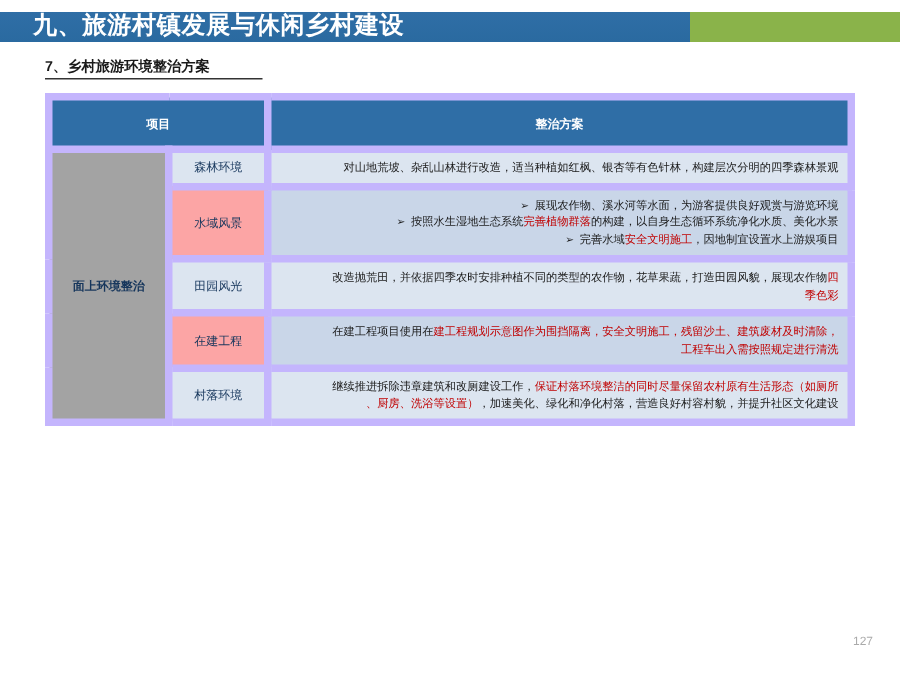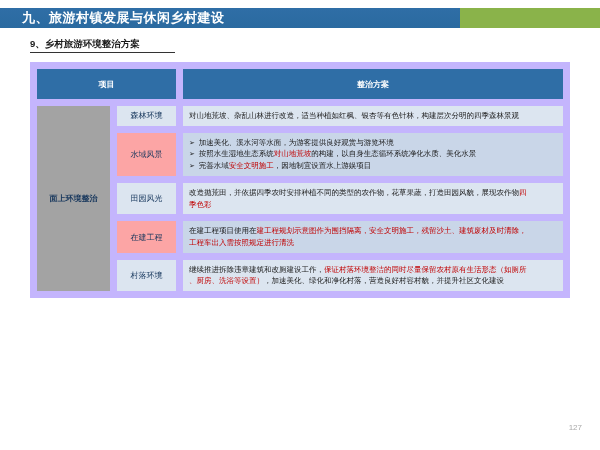--- a/index.html
+++ b/index.html
@@ -32,21 +32,21 @@
     width: 140px;
     height: 20px;
     background: #8ab34a;
   }
   .banner-text {
     position: absolute;
     left: 22px;
     top: 8px;
     height: 20px;
     line-height: 20px;
-    font-size: 13px;
+    font-size: 16px;
     font-weight: bold;
     color: #ffffff;
     letter-spacing: 0.5px;
     white-space: nowrap;
   }
   
   .section-title {
     position: absolute;
     left: 30px;
     top: 38px;
@@ -69,21 +69,21 @@
     left: 30px;
     top: 62px;
     width: 540px;
   }
   table.main {
     border-collapse: collapse;
     width: 540px;
     table-layout: fixed;
   }
   table.main td, table.main th {
-    border: 7px solid #c4b5fd;
+    border: 5px solid #c4b5fd;
     vertical-align: middle;
     padding: 4px 6px;
   }
   th.hdr {
     background: #2f6ea6;
     color: #ffffff;
     font-size: 8px;
     font-weight: bold;
     text-align: center;
     height: 22px;
@@ -104,21 +104,21 @@
     color: #16365c;
   }
   td.item.alt {
     background: #fca5a5;
   }
   td.content {
     background: #dce5f0;
     font-size: 7.5px;
     line-height: 1.55;
     color: #1a1a1a;
-    text-align: left;
+    text-align: right;
     font-family: Liberation Serif, serif;
   }
   td.content.alt {
     background: #c9d6e8;
   }
   .bullet-line {
     display: block;
     white-space: nowrap;
   }
   .arrow {
@@ -147,21 +147,21 @@
     background: #ffffff;
   }
 </style>
 </head>
 <body>
 
 <div class="banner"></div>
 <div class="banner-accent"></div>
 <div class="banner-text">九、旅游村镇发展与休闲乡村建设</div>
 
-<div class="section-title">9、乡村旅游环境整治方案</div>
+<div class="section-title">7、乡村旅游环境整治方案</div>
 <div class="section-underline"></div>
 
 <div class="tbl-wrap">
   <table class="main">
     <colgroup>
       <col style="width:80px">
       <col style="width:66px">
       <col>
     </colgroup>
     <thead>
@@ -174,22 +174,22 @@
         <tr>
           <td class="rowhead" rowspan="5">面上环境整治</td>
           <td class="item">森林环境</td>
           <td class="content">
             <span class="bullet-line"><span>对山地荒坡、杂乱山林进行改造，适当种植如红枫、银杏等有色针林，构建层次分明的四季森林景观</span></span>
           </td>
         </tr>
         <tr>
           <td class="item alt">水域风景</td>
           <td class="content alt">
-            <span class="bullet-line"><span class="arrow">➢ </span><span>加速美化、溪水河等水面，为游客提供良好观赏与游览环境</span></span>
-            <span class="bullet-line"><span class="arrow">➢ </span><span>按照水生湿地生态系统</span><span class="red">对山地荒坡</span><span>的构建，以自身生态循环系统净化水质、美化水景</span></span>
+            <span class="bullet-line"><span class="arrow">➢ </span><span>展现农作物、溪水河等水面，为游客提供良好观赏与游览环境</span></span>
+            <span class="bullet-line"><span class="arrow">➢ </span><span>按照水生湿地生态系统</span><span class="red">完善植物群落</span><span>的构建，以自身生态循环系统净化水质、美化水景</span></span>
             <span class="bullet-line"><span class="arrow">➢ </span><span>完善水域</span><span class="red">安全文明施工</span><span>，因地制宜设置水上游娱项目</span></span>
           </td>
         </tr>
         <tr>
           <td class="item">田园风光</td>
           <td class="content">
             <span class="bullet-line"><span>改造抛荒田，并依据四季农时安排种植不同的类型的农作物，花草果蔬，打造田园风貌，展现农作物</span><span class="red">四</span></span>
             <span class="bullet-line"><span class="red">季色彩</span></span>
           </td>
         </tr>

